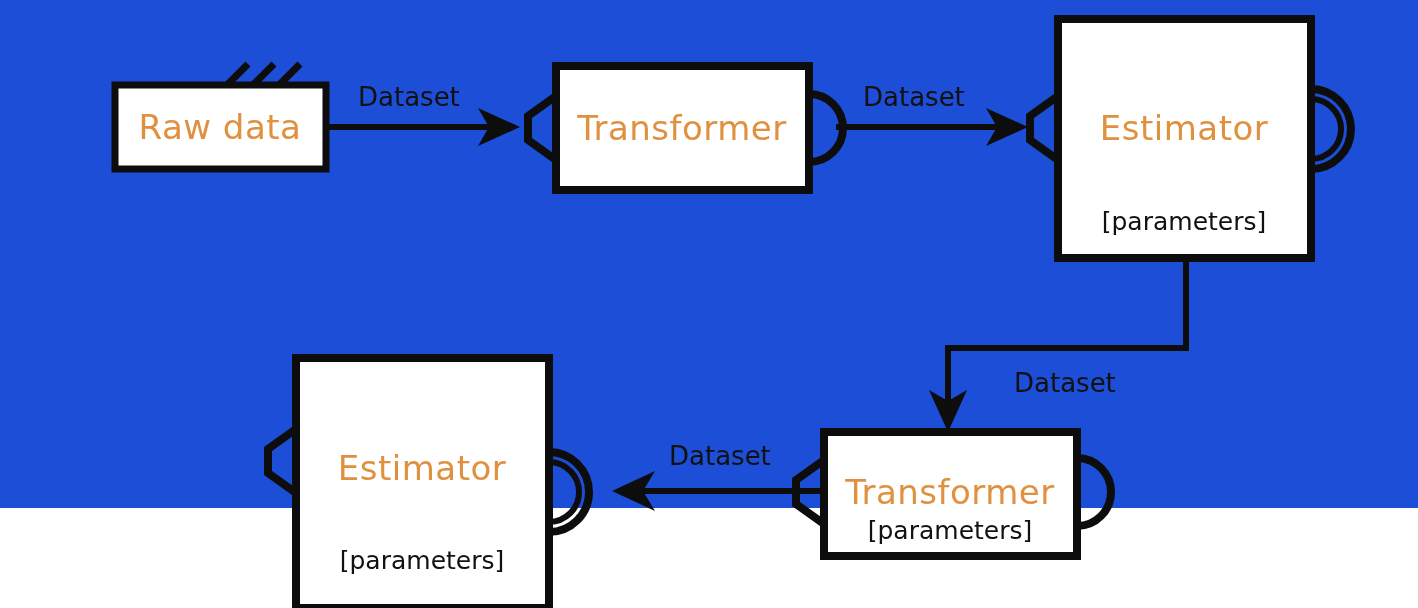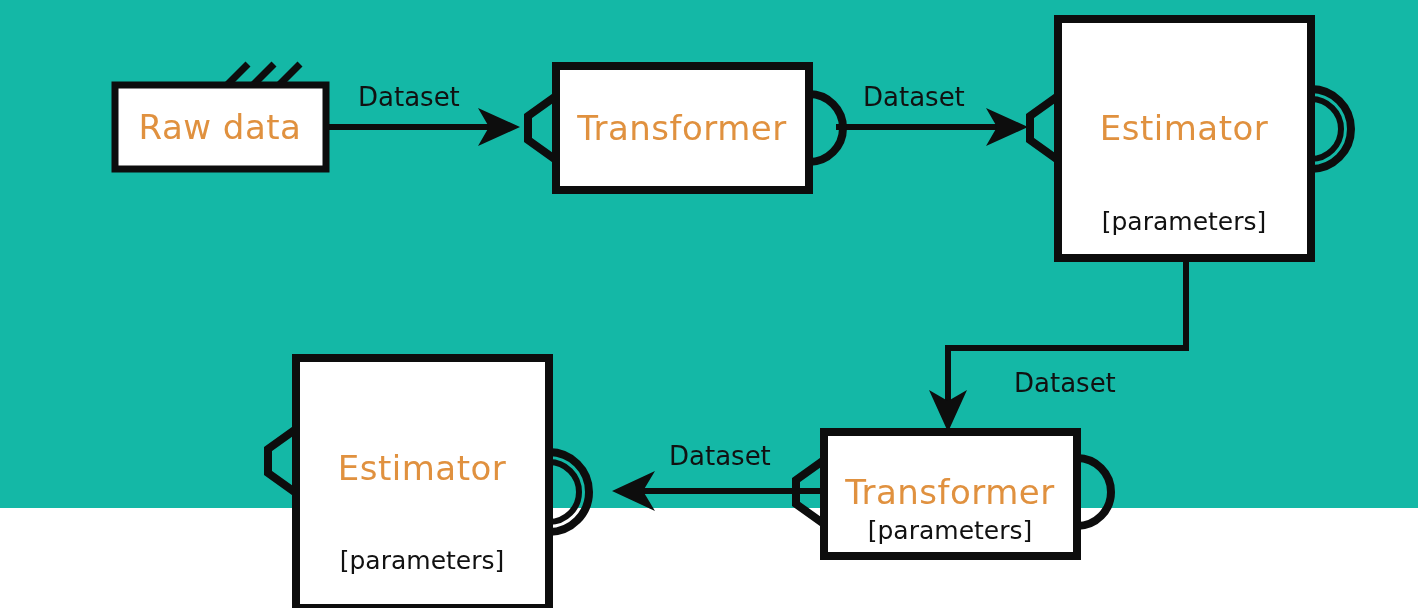--- a/index.html
+++ b/index.html
@@ -10,21 +10,21 @@
   body {
     width: 1418px;
     height: 608px;
     overflow: hidden;
     font-family: "DejaVu Sans", "Liberation Sans", sans-serif;
   }
   #diagram-root {
     position: relative;
     width: 1418px;
     height: 508px;
-    background: #14b8a6;
+    background: #1d4ed8;
   }
   svg#scikit-pipeline-svg {
     display: block;
     width: 1418px;
     height: 608px;
   }
   .box-fill { fill: #ffffff; }
   .stroke-hard {
     fill: none;
     stroke: #0d0d0d;

